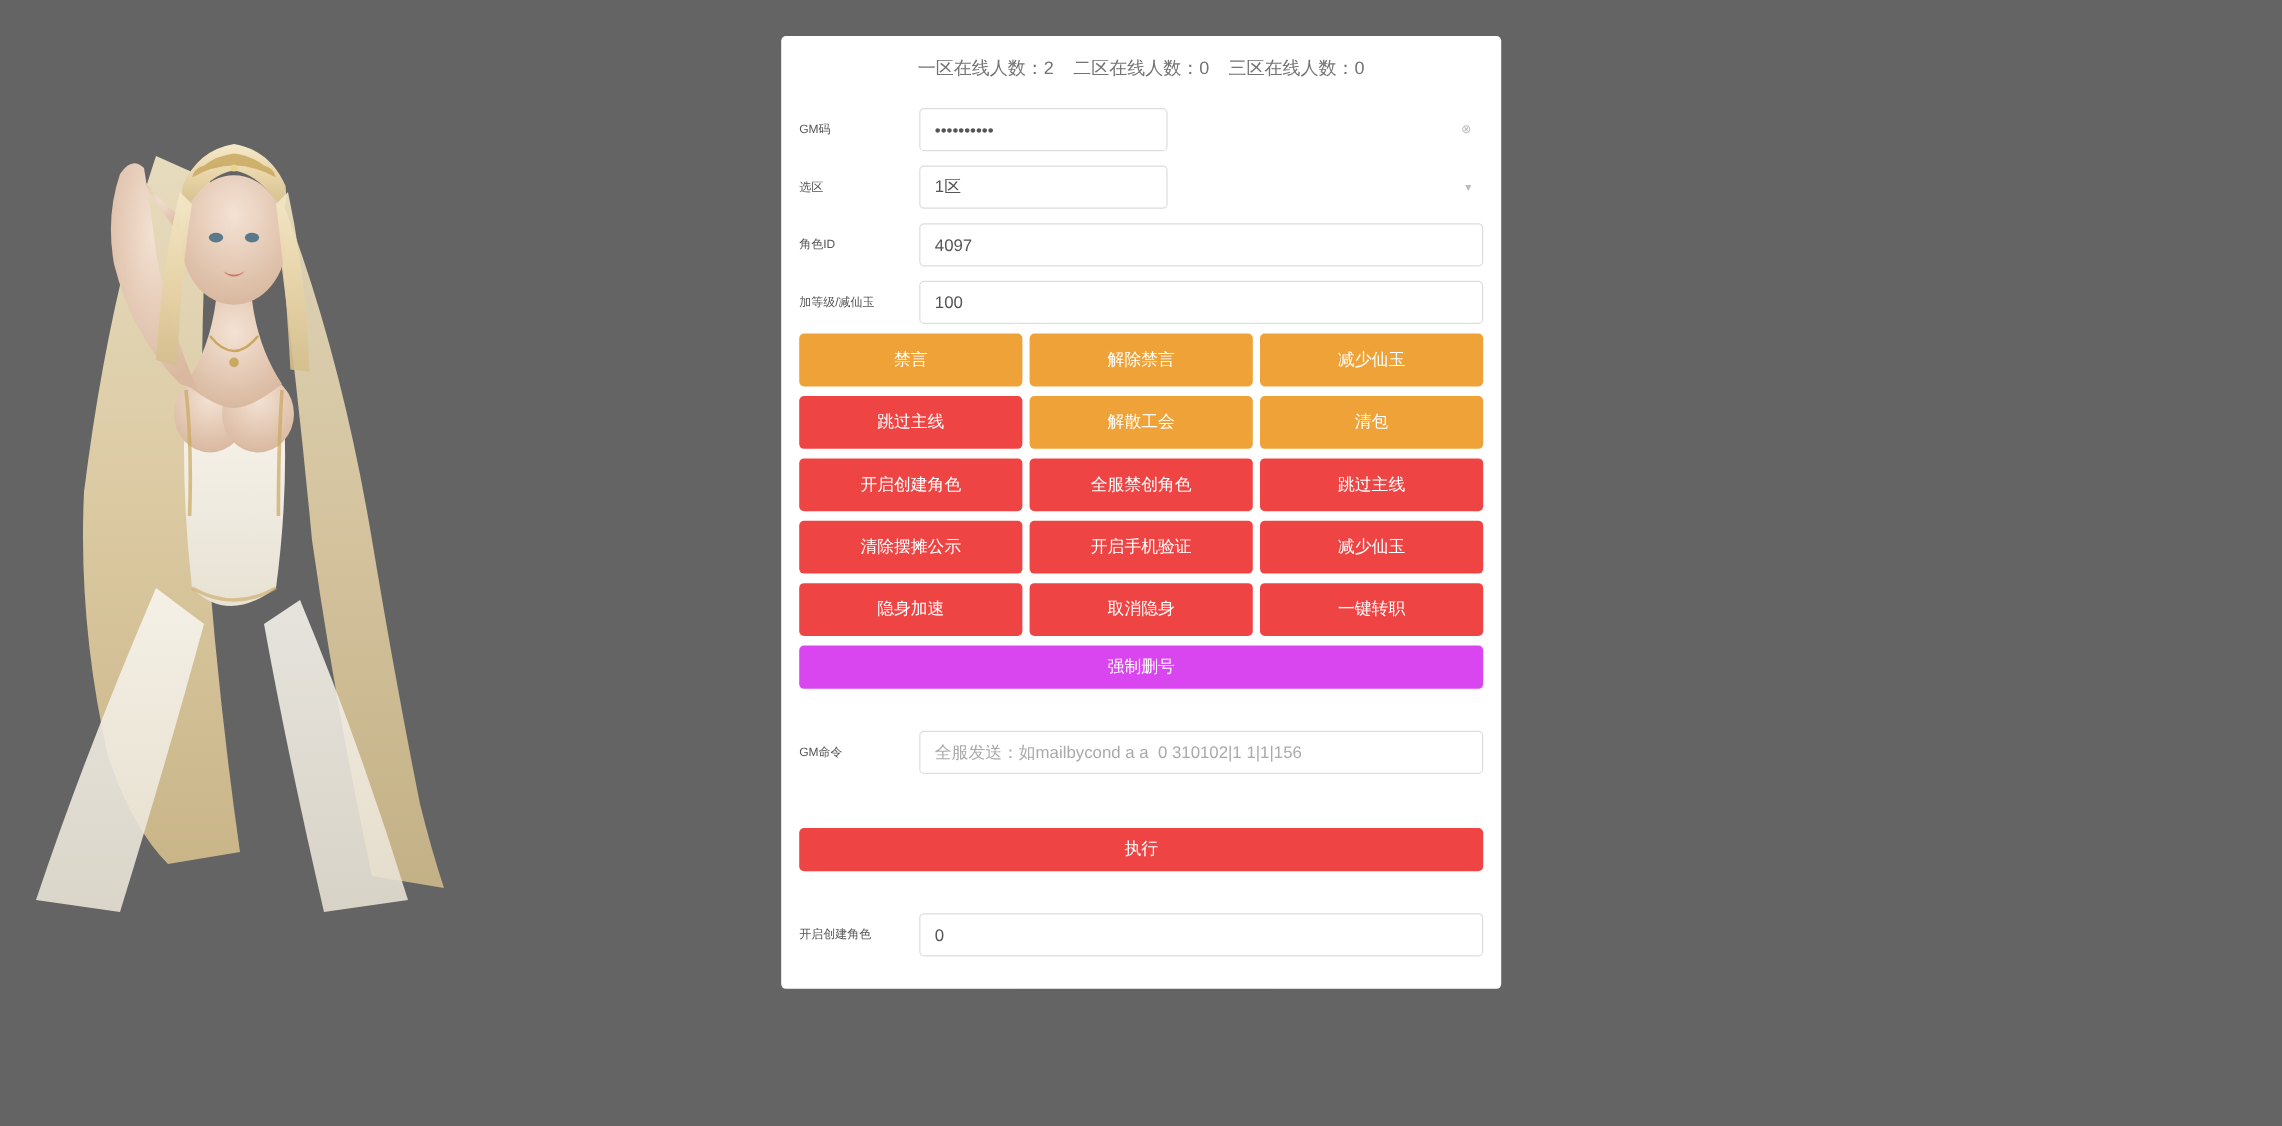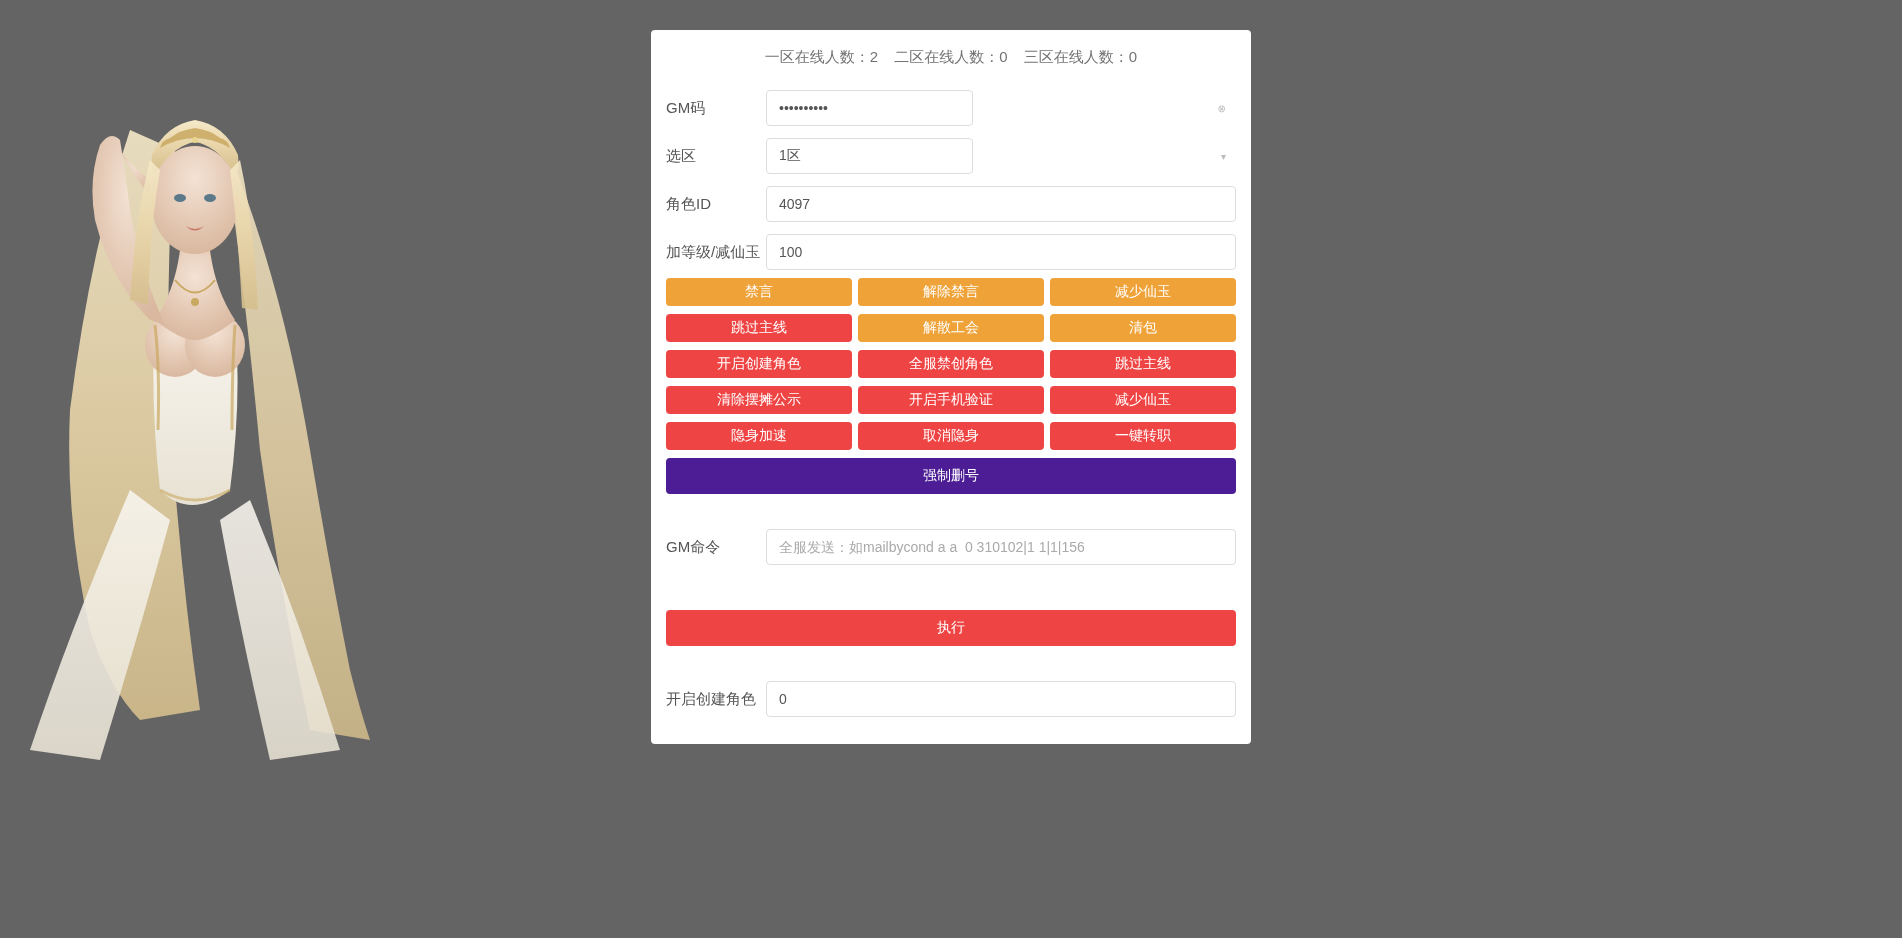--- a/index.html
+++ b/index.html
@@ -43,21 +43,21 @@
     .form-row {
       display: flex;
       align-items: center;
       padding: 5px 15px 0;
       margin-bottom: 7px;
     }
     .form-label {
       width: 100px;
       flex-shrink: 0;
       color: #555;
-      font-size: 15px;
+      font-size: 10px;
     }
     .form-input {
       flex: 1;
       height: 36px;
       border: 1px solid #ddd;
       border-radius: 4px;
       padding: 0 12px;
       font-size: 14px;
       color: #555;
       outline: none;
@@ -79,31 +79,31 @@
       pointer-events: none;
     }
     .button-row {
       display: flex;
       gap: 6px;
       padding: 0 15px;
       margin-top: 8px;
     }
     .btn {
       flex: 1;
-      height: 28px;
+      height: 44px;
       border: none;
       border-radius: 4px;
       color: #fff;
       font-size: 14px;
       cursor: pointer;
       text-align: center;
     }
     .btn-orange { background: #eea237; }
     .btn-blue { background: #ef4444; }
-    .btn-red { background: #4c1d95; }
+    .btn-red { background: #d946ef; }
     .full-btn-row {
       padding: 0 15px;
       margin-top: 8px;
     }
     .full-btn {
       width: 100%;
       height: 36px;
       border: none;
       border-radius: 4px;
       color: #fff;

